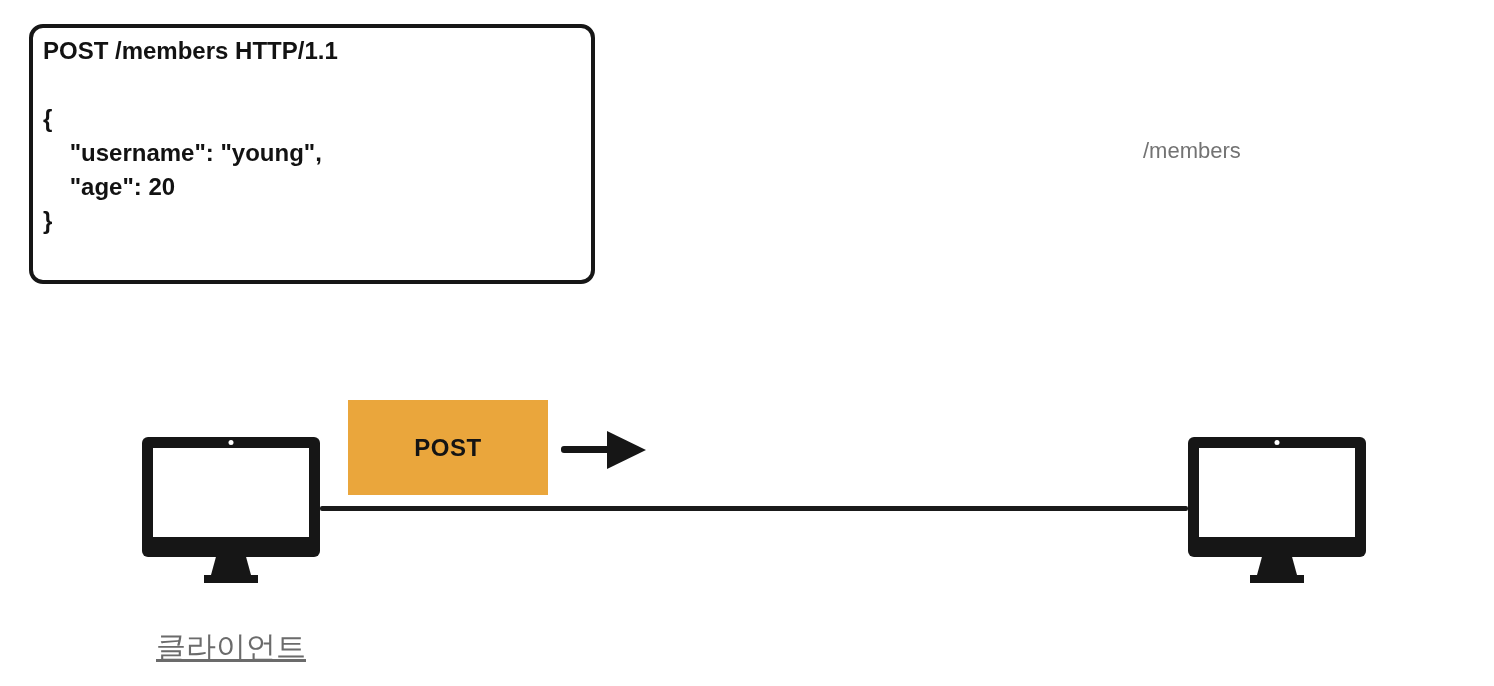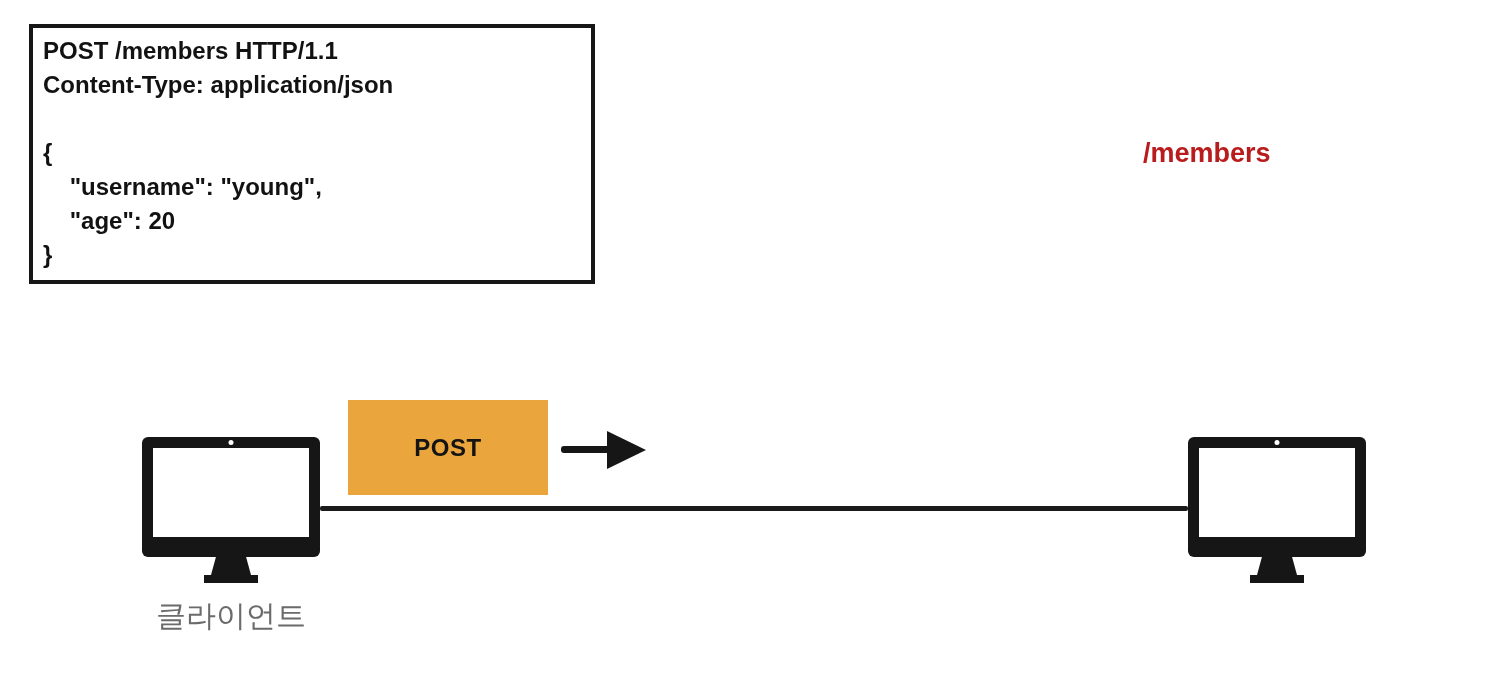--- a/index.html
+++ b/index.html
@@ -18,40 +18,40 @@
 
   
   .request-box {
     position: absolute;
     left: 29px;
     top: 24px;
     width: 566px;
     height: 260px;
     box-sizing: border-box;
     border: 4px solid #161616;
-    border-radius: 0;
+    border-radius: 14px;
     padding: 6px 10px 8px 10px;
     color: #121212;
     font-weight: bold;
     font-size: 24px;
   }
   .code-line {
     height: 34px;
     line-height: 34px;
     white-space: pre;
   }
 
   
   .endpoint-label {
     position: absolute;
     left: 1143px;
     top: 138px;
-    font-size: 27px;
-    font-weight: bold;
-    color: #b91c1c;
+    font-size: 22px;
+    font-weight: normal;
+    color: #737373;
   }
 
   
   .post-badge {
     position: absolute;
     left: 348px;
     top: 400px;
     width: 200px;
     height: 95px;
     display: flex;
@@ -154,31 +154,30 @@
   .monitor-server { left: 1188px; top: 437px; }
 
   
   .node-label {
     position: absolute;
     width: 178px;
     text-align: center;
     font-size: 30px;
     color: #6B6B6B;
   }
-  .label-client { left: 142px; top: 596px; }
+  .label-client { left: 142px; top: 627px; text-decoration: underline; }
   .label-server { left: 1200px; top: 603px; }
 </style>
 </head>
 <body>
 
 <div class="canvas">
 
   <div class="request-box">
     <div class="code-line">POST /members HTTP/1.1</div>
-    <div class="code-line">Content-Type: application/json</div>
     <div class="code-line"></div>
     <div class="code-line">{</div>
     <div class="code-line">    "username": "young",</div>
     <div class="code-line">    "age": 20</div>
     <div class="code-line">}</div>
   </div>
 
   <div class="endpoint-label">/members</div>
 
   <div class="post-badge" style="background-color: rgb(234, 166, 60);">

